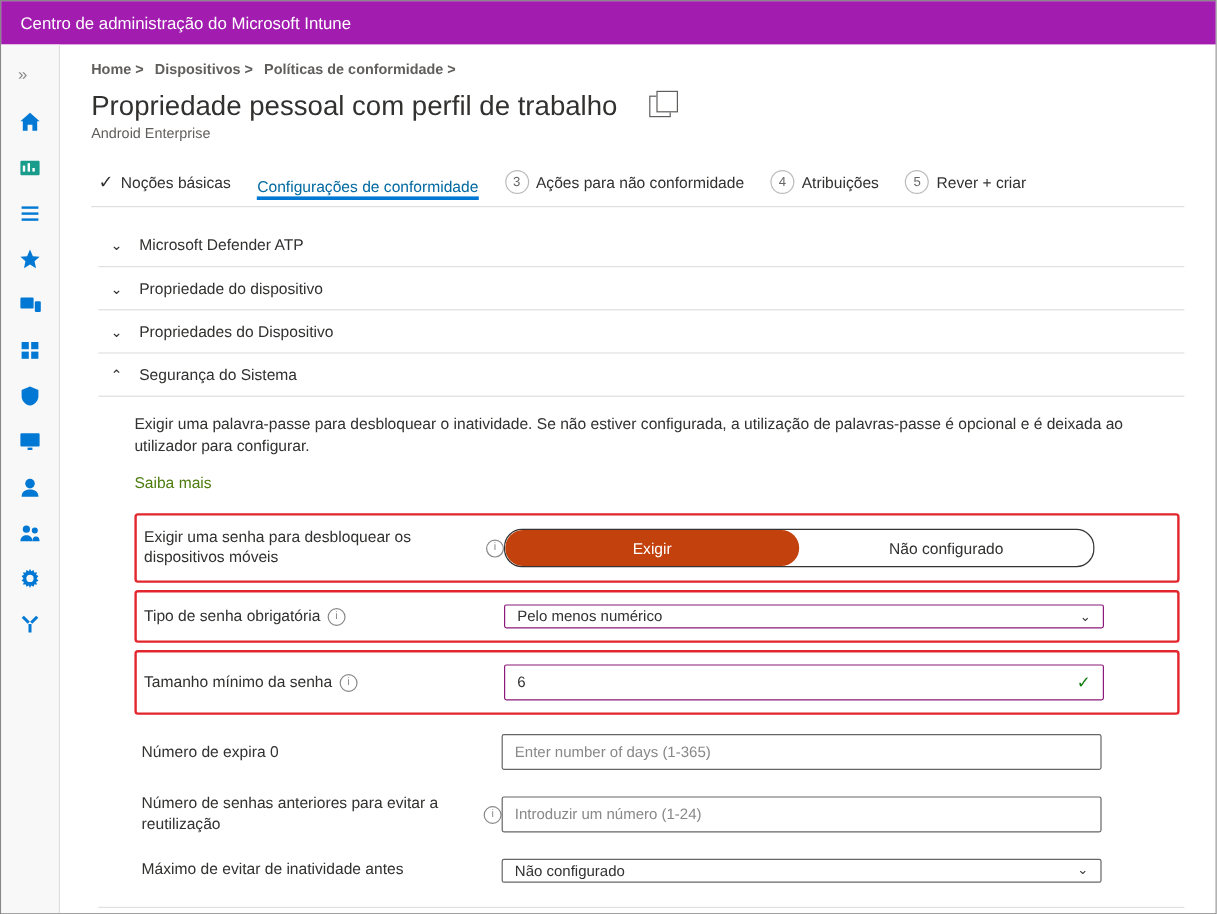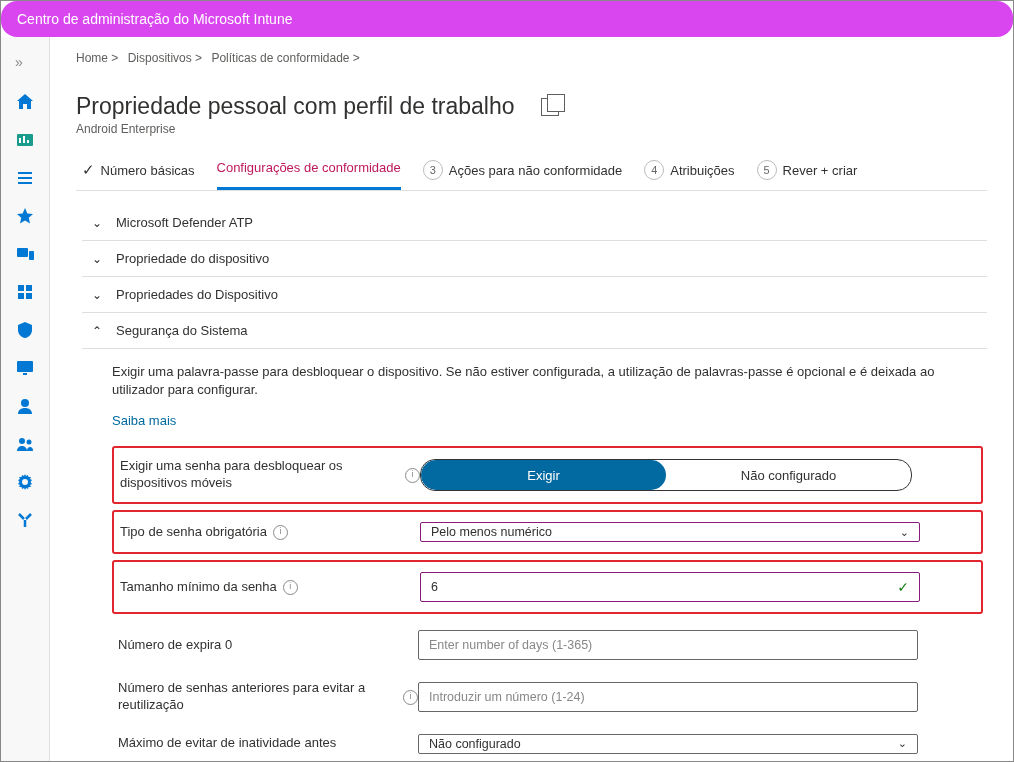--- a/index.html
+++ b/index.html
@@ -16,28 +16,27 @@
   .window {
     width: 1014px;
     height: 762px;
     border: 1px solid #888;
     box-sizing: border-box;
     display: flex;
     flex-direction: column;
     position: relative;
   }
   .header-bar {
-    background: #d946ef;
+    background: #a21caf;
     color: #ffffff;
     height: 36px;
     display: flex;
     align-items: center;
     padding: 0 16px;
     font-size: 14px;
-    border-radius: 16px;
   }
   .body {
     flex: 1;
     display: flex;
     overflow: hidden;
   }
   .sidebar {
     width: 48px;
     border-right: 1px solid #e1dfdd;
     display: flex;
@@ -68,21 +67,22 @@
     font-size: 14px;
   }
   .content {
     flex: 1;
     padding: 14px 26px 10px 26px;
     overflow: auto;
   }
   .breadcrumb {
     font-size: 12px;
     color: #605e5c;
-    margin-bottom: 28px;
+    margin-bottom: 10px;
+    font-weight: bold;
   }
   .breadcrumb span {
     margin-right: 6px;
   }
   .page-title-row {
     display: flex;
     align-items: center;
     gap: 26px;
   }
   .page-title {
@@ -142,22 +142,22 @@
     justify-content: center;
     font-size: 11px;
     color: #666;
   }
   .step .check {
     font-size: 15px;
     color: #323130;
   }
   .step.active {
     border-bottom: 3px solid #0078d4;
-    color: #be185d;
-    padding-bottom: 12px;
+    color: #0369a1;
+    padding-bottom: 1px;
     text-align: center;
   }
   .accordion {
     margin-left: 6px;
   }
   .acc-header {
     display: flex;
     align-items: center;
     gap: 12px;
     padding: 10px 10px;
@@ -174,21 +174,21 @@
   .acc-body {
     padding: 14px 4px 10px 30px;
     border-bottom: 1px solid #e1dfdd;
   }
   .desc {
     color: #323130;
     margin-bottom: 14px;
     line-height: 1.4;
   }
   .learn-more {
-    color: #0369a1;
+    color: #4d7c0f;
     margin-bottom: 18px;
   }
   .form-row {
     display: flex;
     align-items: center;
     padding: 10px 6px;
     box-sizing: border-box;
   }
   .form-row.highlight {
     border: 2.5px solid #e3262d;
@@ -229,21 +229,21 @@
   }
   .toggle-group .opt {
     flex: 1;
     display: flex;
     align-items: center;
     justify-content: center;
     font-size: 13px;
     cursor: pointer;
   }
   .toggle-group .opt.selected {
-    background: #0369a1;
+    background: #c2410c;
     color: #fff;
     border-radius: 15px;
   }
   .select {
     width: 500px;
     height: 20px;
     border: 1px solid #8a1a7a;
     border-radius: 2px;
     padding: 0 10px;
     display: flex;
@@ -384,21 +384,21 @@
 
       <div class="page-title-row">
         <div class="page-title">Propriedade pessoal com perfil de trabalho</div>
         <span class="title-icon"></span>
       </div>
       <div class="subtitle">Android Enterprise</div>
 
       <div class="wizard-steps">
         <div class="step">
           <span class="check">✓</span>
-          <span>Número básicas</span>
+          <span>Noções básicas</span>
         </div>
         <div class="step active">
           <span>Configurações de conformidade</span>
         </div>
         <div class="step">
           <span class="num">3</span>
           <span>Ações para não conformidade</span>
         </div>
         <div class="step">
           <span class="num">4</span>
@@ -427,21 +427,21 @@
           <span>Propriedades do Dispositivo</span>
         </div>
 
         <div class="acc-header">
           <span class="chev">⌃</span>
           <span>Segurança do Sistema</span>
         </div>
 
         <div class="acc-body">
 
-          <div class="desc">Exigir uma palavra-passe para desbloquear o dispositivo. Se não estiver configurada, a utilização de palavras-passe é opcional e é deixada ao utilizador para configurar.</div>
+          <div class="desc">Exigir uma palavra-passe para desbloquear o inatividade. Se não estiver configurada, a utilização de palavras-passe é opcional e é deixada ao utilizador para configurar.</div>
           <div class="learn-more">Saiba mais</div>
 
           <div class="form-row highlight">
             <div class="label">
               <span>Exigir uma senha para desbloquear os dispositivos móveis</span>
               <span class="info-icon">i</span>
             </div>
             <div class="control">
               <div class="toggle-group">
                 <div class="opt selected">Exigir</div>

